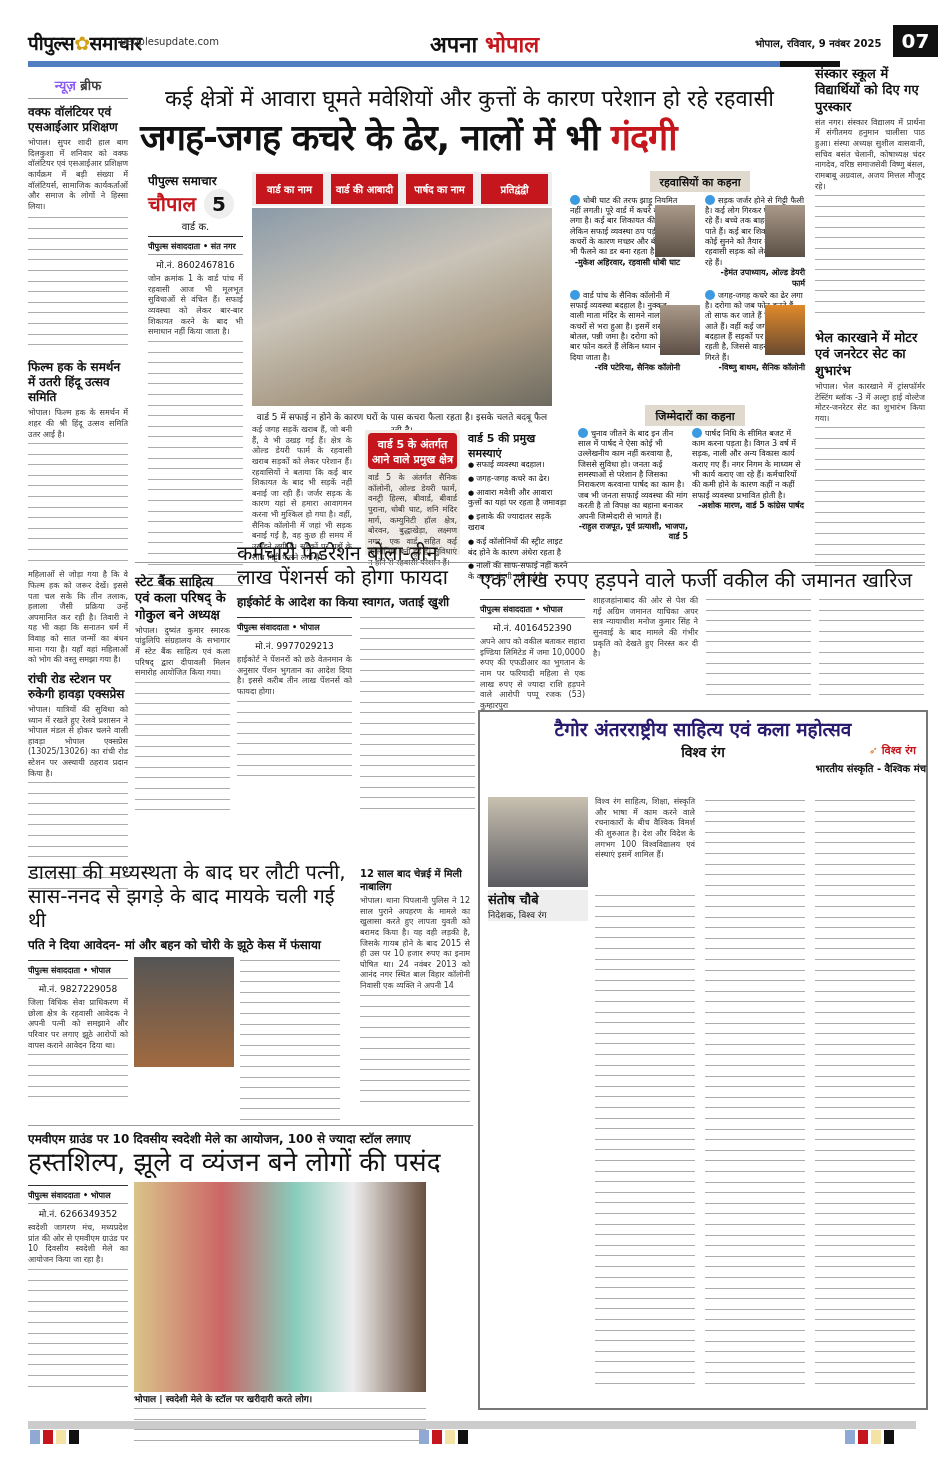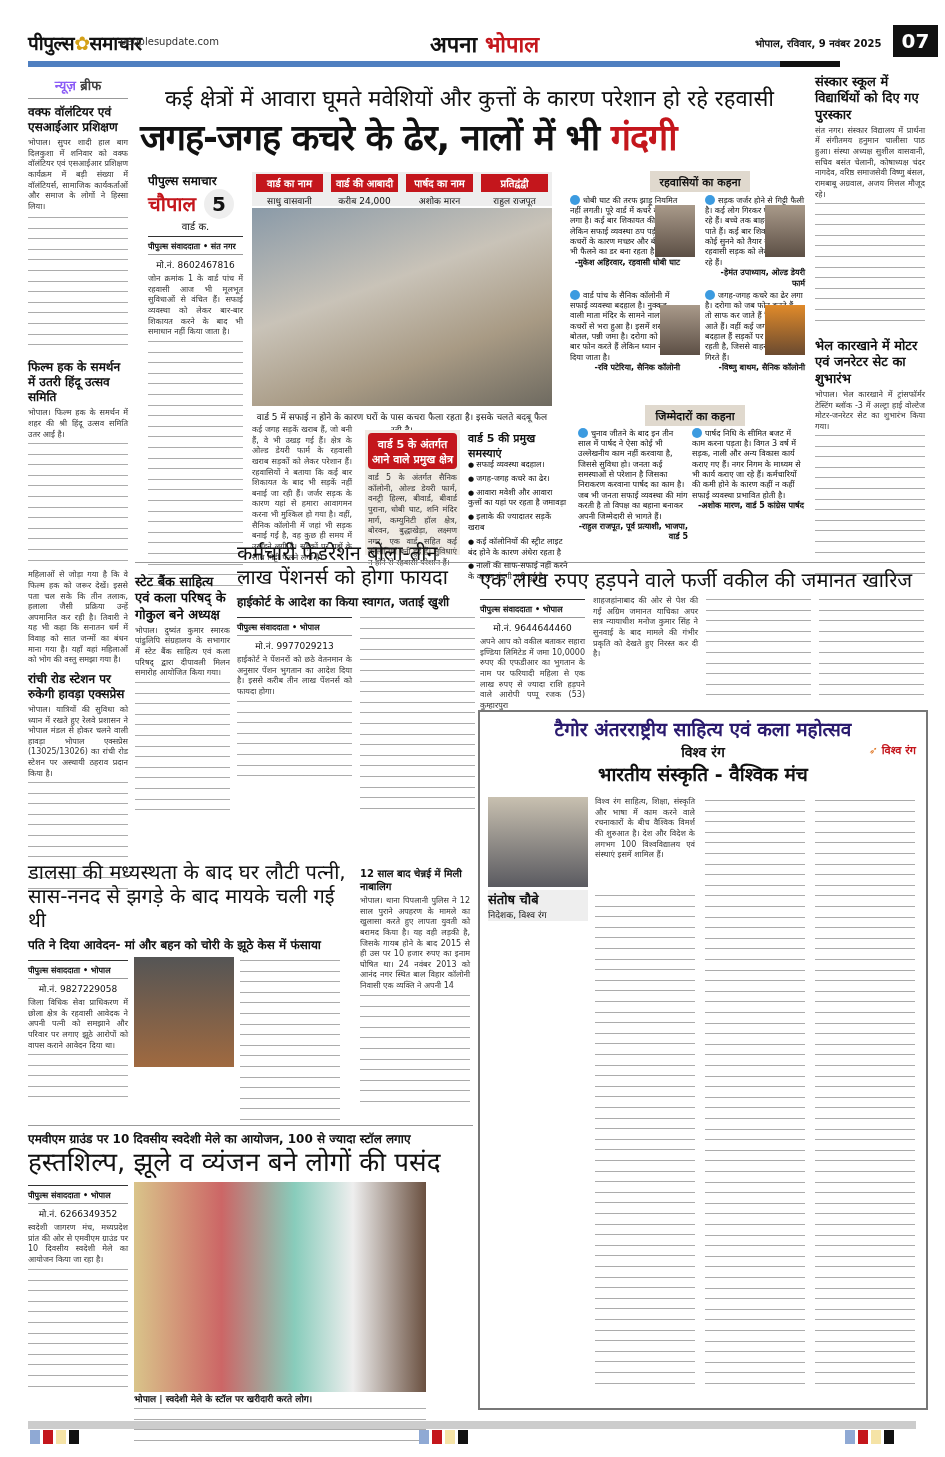--- a/index.html
+++ b/index.html
@@ -25,38 +25,38 @@
 .main-hd .red{color:#c4161c}
 .chaupal{left:148px;top:172px;width:95px}
 .chaupal .logo{font-size:12px;font-weight:bold}
 .chaupal .name{font-size:20px;font-weight:bold;color:#c4161c;display:inline-block}
 .chaupal .num{display:inline-block;background:#eee;border-radius:50%;width:30px;height:30px;text-align:center;font-weight:bold;font-size:20px;line-height:30px;margin-left:8px}
 .chaupal .ward{font-size:10px;text-align:center}
 .byline{font-size:8px;font-weight:bold;border-top:1px solid #333;border-bottom:1px solid #999;padding:3px 0;margin-top:3px}
 .mob{font-size:9px;text-align:center;padding:3px 0}
 .ward-strip{left:252px;top:172px;width:300px;height:34px;background:#eee;display:flex}
 .wcell{flex:1;text-align:center}
-.wcell .lbl{background:#c4161c;color:#fff;font-size:10px;font-weight:bold;padding:2px 3px;margin:2px 4px}
+.wcell .lbl{background:#c4161c;color:#fff;font-size:10px;font-weight:bold;padding:8px 3px;margin:2px 4px}
 .wcell .val{font-size:9px}
 .photo{background:linear-gradient(160deg,#8a9aa8,#c9c3b8 40%,#a89a84 70%,#6e6a60)}
 .caption{font-size:9px;text-align:center}
 .box-red{background:#c4161c;color:#fff;font-weight:bold;font-size:11px;text-align:center;border-radius:4px;padding:3px}
 .graybox{background:#f0ebe4}
 .label-tag{background:#e0d9ce;font-weight:bold;font-size:11px;text-align:center;padding:3px}
 .quote{font-size:8px;line-height:1.3}
 .quote .name{text-align:right;font-weight:bold}
 .bubble{display:inline-block;width:10px;height:10px;border-radius:50%;background:#3c9be0;margin-right:3px;vertical-align:middle}
 .thumb{background:linear-gradient(#a99a8a,#5c4f45)}
 .hd-lg{font-size:20px;line-height:1.2}
 .hd-md{font-size:14px;font-weight:bold}
 .sep{background:#999;height:1px}
 .banner{border:2px solid #777;background:#fff}
 .banner .t1{color:#2a1a6e;font-size:19px;font-weight:bold;text-align:center;margin-top:4px}
 .banner .t2{font-size:14px;font-weight:bold;text-align:center}
-.banner .t3{font-size:19px;font-weight:bold;text-align:center}
+.banner .t3{font-size:10px;font-weight:bold;text-align:right}
 .foot-bar{left:28px;top:1421px;width:888px;height:8px;background:#ccc}
 .sw{position:absolute;top:1430px;width:10px;height:14px}
 ul.probs{list-style:none;font-size:8px;line-height:1.35}
 ul.probs li:before{content:"● ";font-size:7px}
 .bullet-li{margin-bottom:3px}
 </style>
 </head>
 <body>
 
 <div class="abs mast-logo"><span>पीपुल्स</span><span class="dot">✿</span><span>समाचार</span></div>
@@ -141,21 +141,21 @@
 <div class="abs thumb" style="left:765px;top:205px;width:40px;height:52px"></div>
 <div class="abs quote" style="left:570px;top:290px;width:110px"><span class="bubble"></span><span>वार्ड पांच के सैनिक कॉलोनी में सफाई व्यवस्था बदहाल है। नुक्कड़ वाली माता मंदिर के सामने नाला कचरों से भरा हुआ है। इसमें शराब की बोतल, पन्नी जमा है। दरोगा को कई बार फोन करते हैं लेकिन ध्यान नहीं दिया जाता है।</span><div class="name">-रवि पटेरिया, सैनिक कॉलोनी</div></div>
 <div class="abs thumb" style="left:660px;top:305px;width:40px;height:50px"></div>
 <div class="abs quote" style="left:705px;top:290px;width:100px"><span class="bubble"></span><span>जगह-जगह कचरे का ढेर लगा है। दरोगा को जब फोन करते हैं, तो साफ कर जाते हैं नियमित नहीं आते हैं। वहीं कई जगह सड़कें बदहाल हैं सड़कों पर गिट्टी फैली रहती है, जिससे वाहन चालक भी गिरते हैं।</span><div class="name">-विष्णु बाथम, सैनिक कॉलोनी</div></div>
 <div class="abs thumb" style="left:765px;top:305px;width:40px;height:50px;background:linear-gradient(#e08a2a,#6a4a30)"></div>
 
 <div class="abs label-tag" style="left:645px;top:405px;width:100px">जिम्मेदारों का कहना</div>
 <div class="abs quote" style="left:578px;top:428px;width:110px"><span class="bubble"></span><span>चुनाव जीतने के बाद इन तीन साल में पार्षद ने ऐसा कोई भी उल्लेखनीय काम नहीं करवाया है, जिससे सुविधा हो। जनता कई समस्याओं से परेशान है जिसका निराकरण करवाना पार्षद का काम है। जब भी जनता सफाई व्यवस्था की मांग करती है तो विपक्ष का बहाना बनाकर अपनी जिम्मेदारी से भागते हैं।</span><div class="name">-राहुल राजपूत, पूर्व प्रत्याशी, भाजपा, वार्ड 5</div></div>
 <div class="abs quote" style="left:692px;top:428px;width:112px"><span class="bubble"></span><span>पार्षद निधि के सीमित बजट में काम करना पड़ता है। विगत 3 वर्ष में सड़क, नाली और अन्य विकास कार्य कराए गए हैं। नगर निगम के माध्यम से भी कार्य कराए जा रहे हैं। कर्मचारियों की कमी होने के कारण कहीं न कहीं सफाई व्यवस्था प्रभावित होती है।</span><div class="name">-अशोक मारण, वार्ड 5 कांग्रेस पार्षद</div></div>
 
-<div class="abs" style="left:815px;top:68px;width:110px">
+<div class="abs" style="left:815px;top:60px;width:110px">
   <div class="hd-s" style="font-size:13px">संस्कार स्कूल में विद्यार्थियों को दिए गए पुरस्कार</div>
   <div class="body-txt">संत नगर। संस्कार विद्यालय में प्रार्थना में संगीतमय हनुमान चालीसा पाठ हुआ। संस्था अध्यक्ष सुशील वासवानी, सचिव बसंत चेलानी, कोषाध्यक्ष चंदर नागदेव, वरिष्ठ समाजसेवी विष्णु बंसल, रामबाबू अग्रवाल, अजय मित्तल मौजूद रहे।</div>
   <div class="fill" style="height:130px"></div>
   <div class="hd-s" style="font-size:13px;margin-top:8px">भेल कारखाने में मोटर एवं जनरेटर सेट का शुभारंभ</div>
   <div class="body-txt">भोपाल। भेल कारखाने में ट्रांसफॉर्मर टेस्टिंग ब्लॉक -3 में अल्ट्रा हाई वोल्टेज मोटर-जनरेटर सेट का शुभारंभ किया गया।</div>
   <div class="fill" style="height:150px"></div>
 </div>
 
 <div class="abs sep" style="left:135px;top:562px;width:790px"></div>
 
@@ -177,21 +177,21 @@
     </div>
     <div class="fill" style="width:115px;height:200px"></div>
   </div>
 </div>
 
 <div class="abs" style="left:480px;top:568px;width:445px">
   <div class="hd-lg">एक लाख रुपए हड़पने वाले फर्जी वकील की जमानत खारिज</div>
   <div style="display:flex;gap:8px;margin-top:4px">
     <div style="width:105px">
       <div class="byline">पीपुल्स संवाददाता • भोपाल</div>
-      <div class="mob">मो.नं. 9644644460</div>
+      <div class="mob">मो.नं. 4016452390</div>
       <div class="body-txt">अपने आप को वकील बताकर सहारा इण्डिया लिमिटेड में जमा 10,0000 रुपए की एफडीआर का भुगतान के नाम पर फरियादी महिला से एक लाख रुपए से ज्यादा राशि हड़पने वाले आरोपी पप्पू रजक (53) कुम्हारपुरा</div>
     </div>
     <div style="width:105px">
         <div class="body-txt">शाहजहांनाबाद की ओर से पेश की गई अग्रिम जमानत याचिका अपर सत्र न्यायाधीश मनोज कुमार सिंह ने सुनवाई के बाद मामले की गंभीर प्रकृति को देखते हुए निरस्त कर दी है।</div>
       </div>
     <div class="fill" style="width:105px;height:100px"></div>
     <div class="fill" style="width:105px;height:100px"></div>
   </div>
 </div>
 

